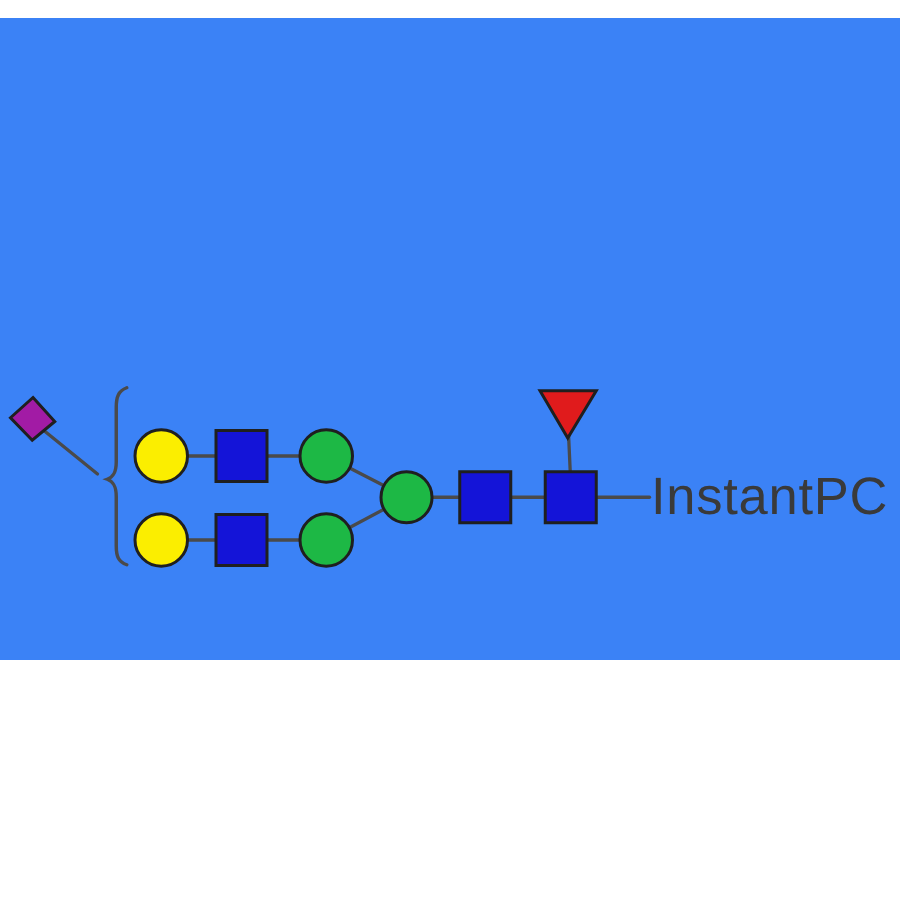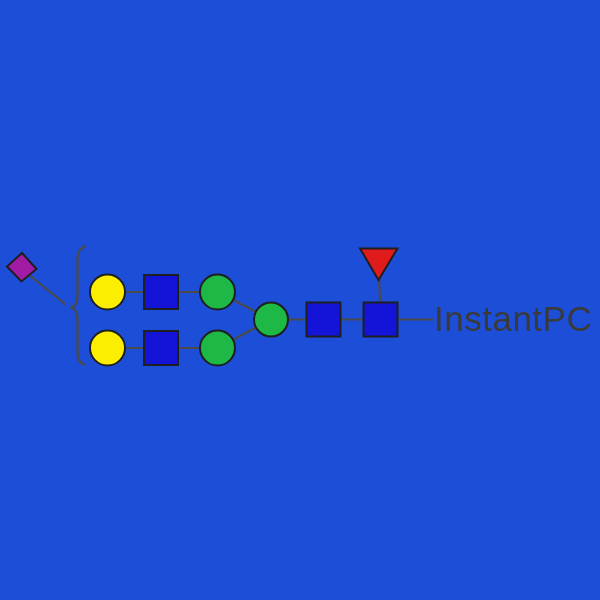--- a/index.html
+++ b/index.html
@@ -4,23 +4,24 @@
 <style>
   html, body {
     margin: 0;
     padding: 0;
     background: #ffffff;
     font-family: "Liberation Sans", sans-serif;
   }
   .canvas {
     position: relative;
     width: 600px;
-    height: 600px;
-    background: #1d4ed8;
+    height: 428px;
+    background: #3b82f6;
     overflow: hidden;
+    margin-top: 12px;
   }
   svg { display: block; }
   .glycan-label {
     font-family: "Liberation Sans", sans-serif;
     font-size: 35px;
     letter-spacing: 0.5px;
   }
 </style>
 </head>
 <body>

